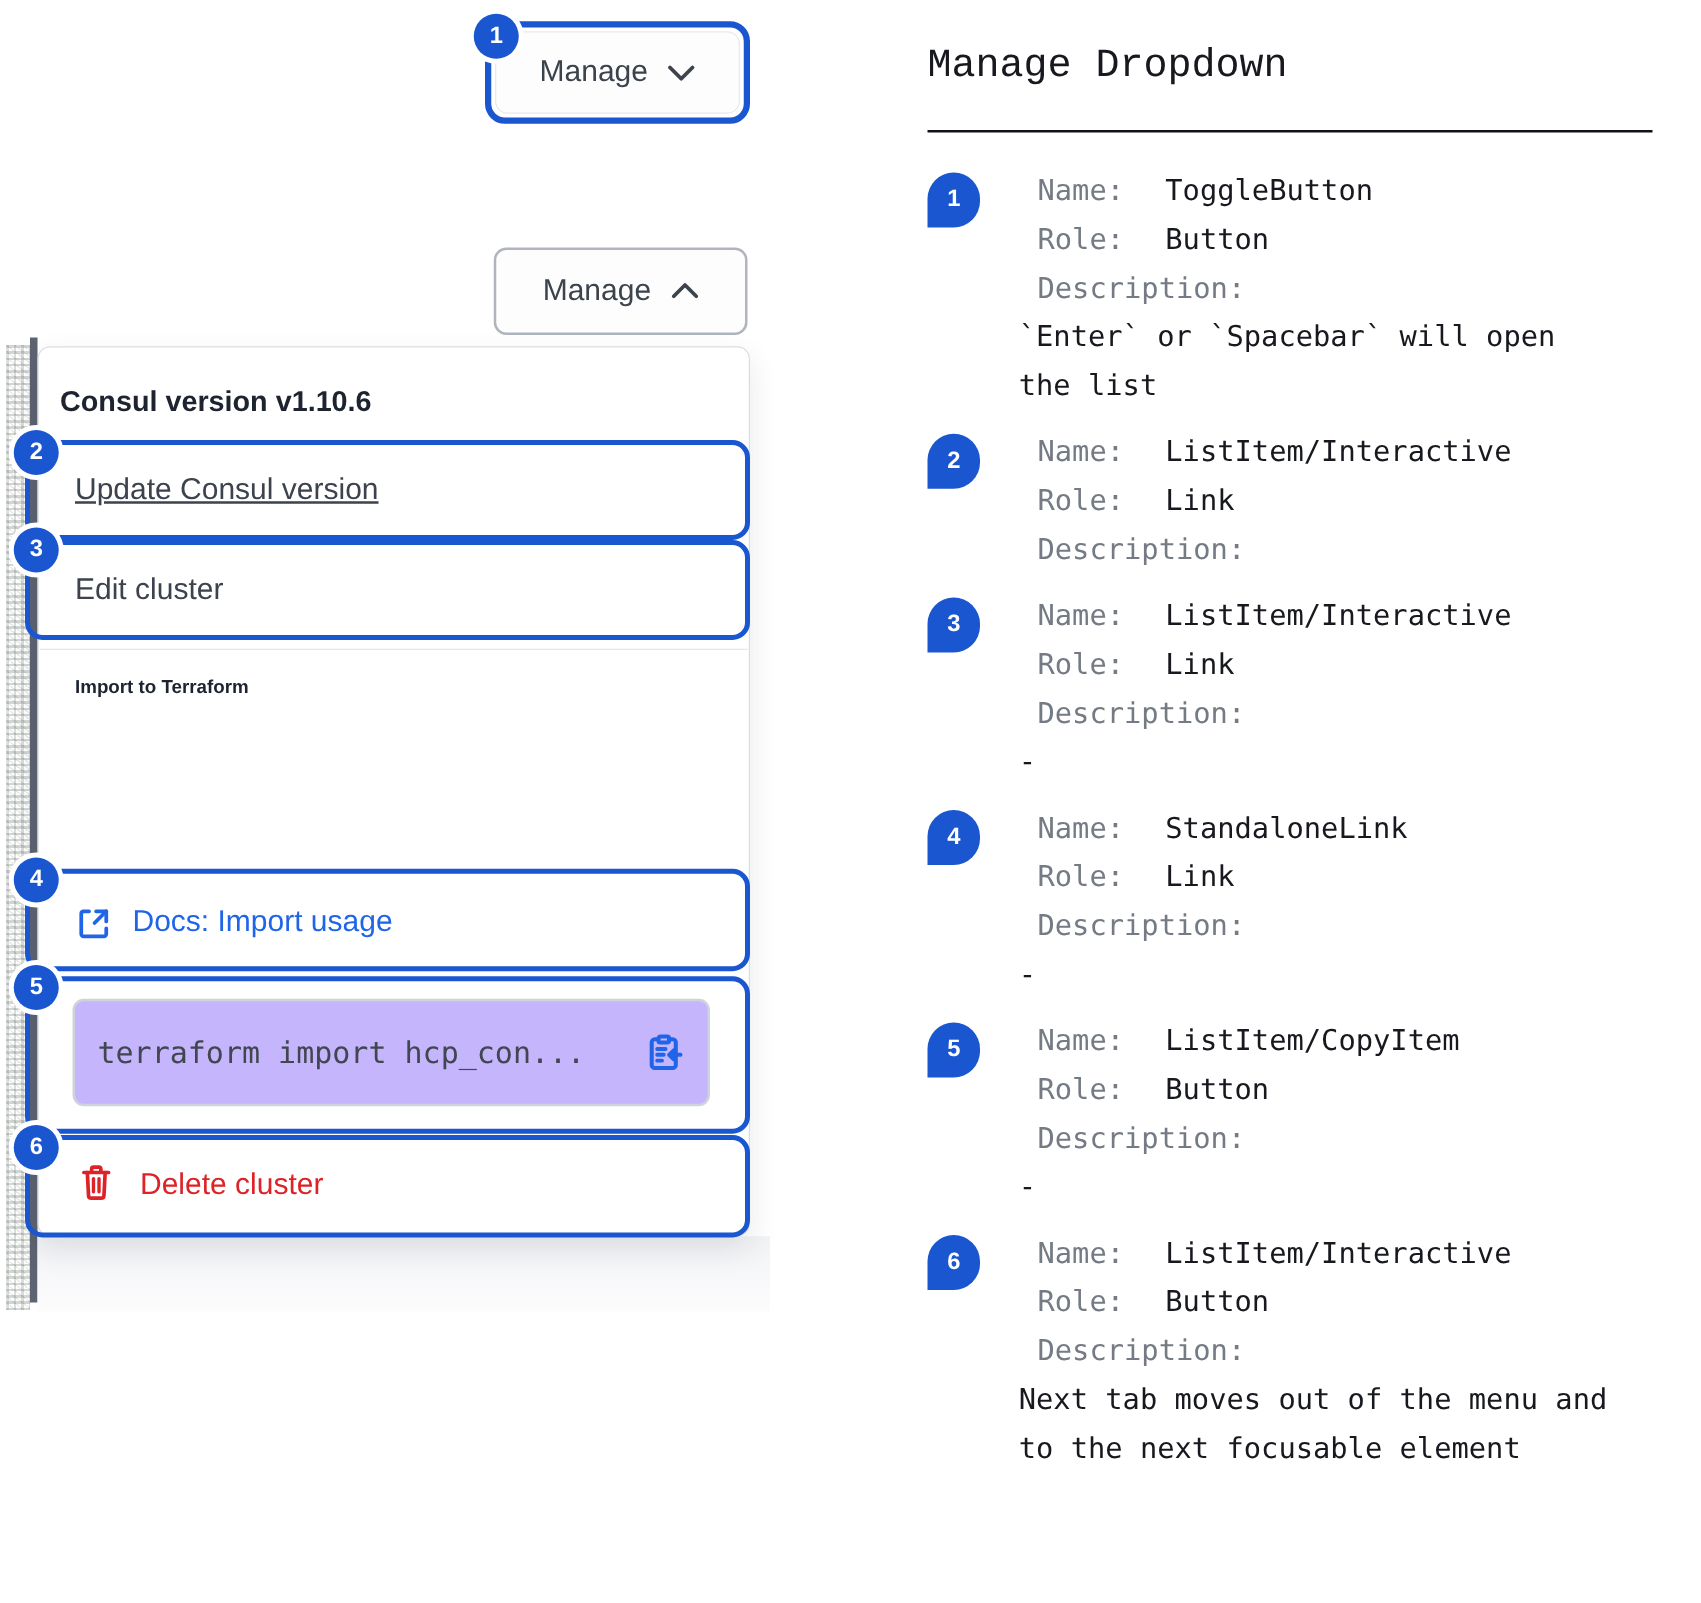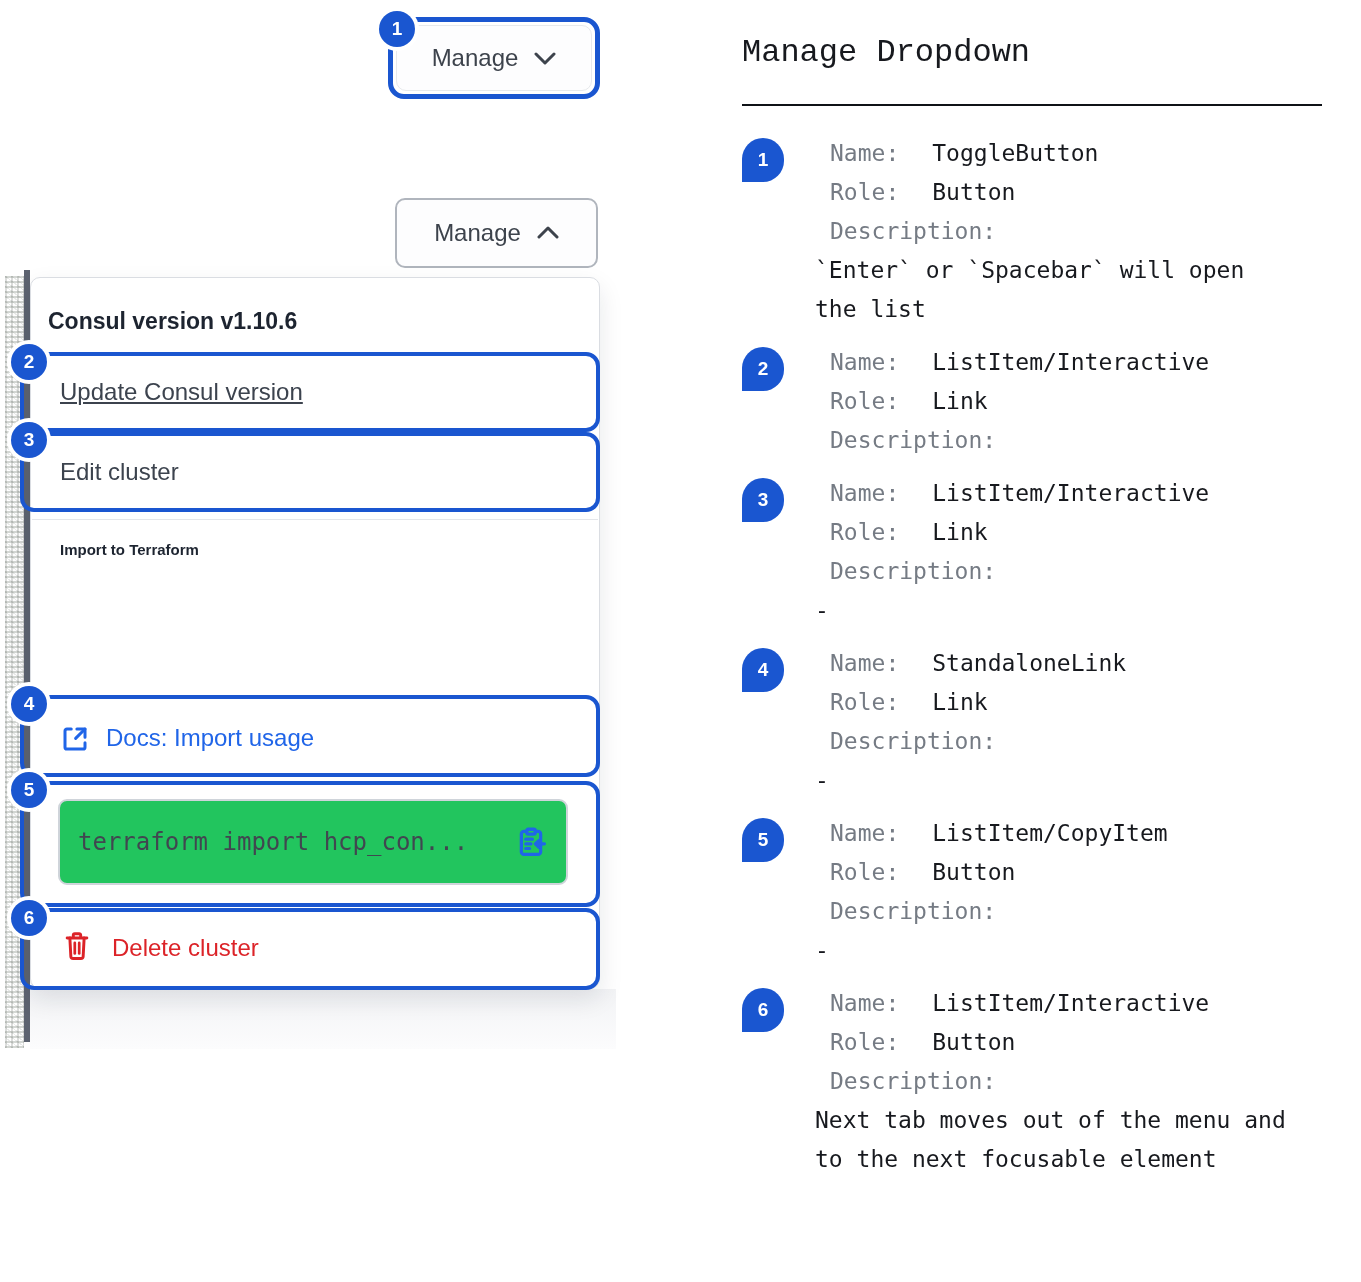--- a/index.html
+++ b/index.html
@@ -46,21 +46,21 @@
   .row-label { position:absolute; left:60px; font-size:24px; color:#3c434e; }
   .section-divider { position:absolute; left:32px; top:519px; width:566px; height:0;
     border-top:1px solid #e4e6ea; }
   .import-title { position:absolute; left:60px; top:541px; font-size:15px;
     font-weight:bold; color:#1d2430; }
   .import-desc { position:absolute; left:60px; top:586px; width:500px;
     font-size:24px; line-height:36px; color:#6b727e; }
   .docs-link { position:absolute; left:60px; top:724px; display:flex; align-items:flex-start;
     gap:16px; color:#2065e8; font-size:24px; font-weight:500; cursor:pointer; }
   .code-box { position:absolute; left:58px; top:799px; width:510px; height:86px;
-    border:2px solid #cfd4da; border-radius:9px; background:#22c55e;
+    border:2px solid #cfd4da; border-radius:9px; background:#c4b5fd;
     display:flex; align-items:center; justify-content:space-between;
     padding:0 18px 0 18px; }
   .code-text { font-family:"DejaVu Sans Mono", monospace; font-size:24px; color:#414650; }
   .delete-row { position:absolute; left:62px; top:930px; display:flex; align-items:flex-end;
     gap:20px; color:#dc2328; font-size:24px; font-weight:500; cursor:pointer; }
 
   
   .annotations { position:absolute; left:742px; top:38px; width:580px;
     font-family:"DejaVu Sans Mono", monospace; color:#17191e; }
   .annotations-title { font-size:32px; line-height:30px; margin-bottom:36px;font-family:Liberation Mono, monospace; }

